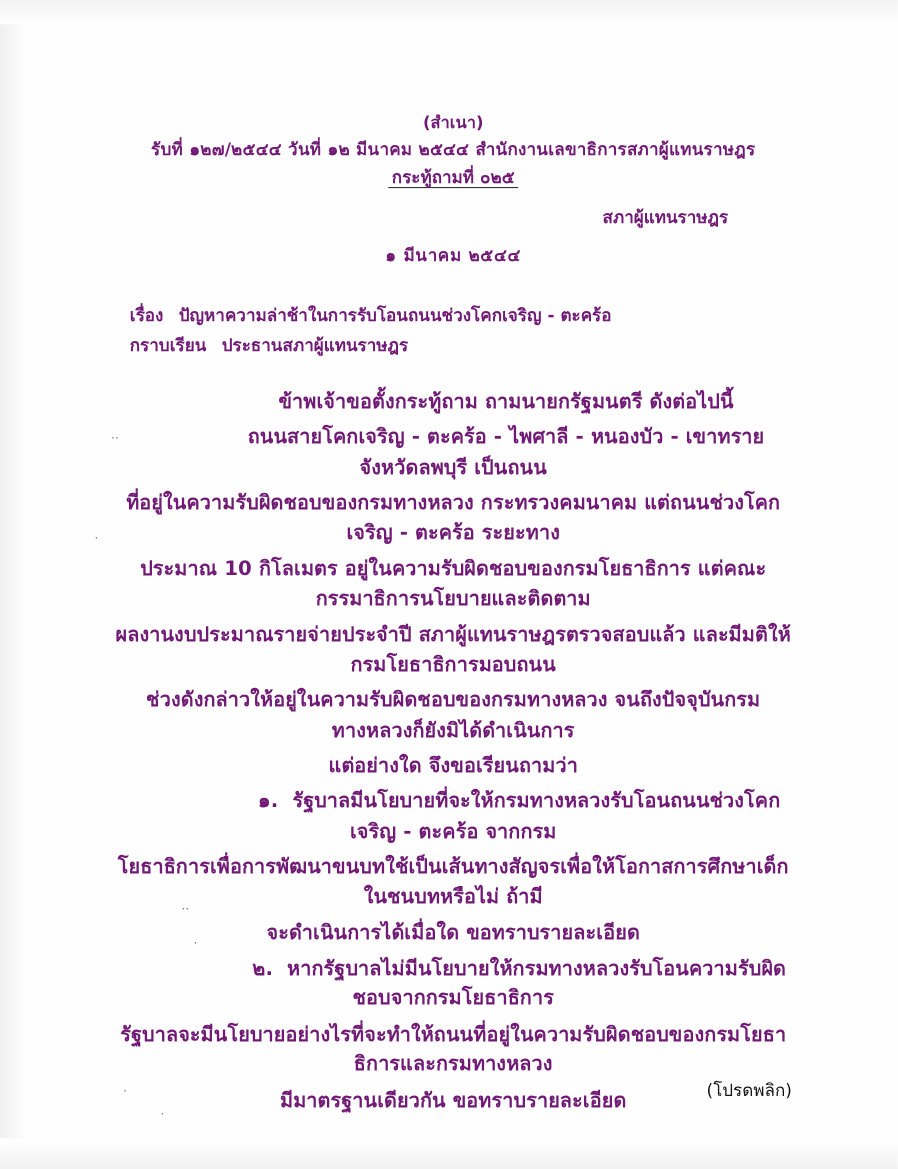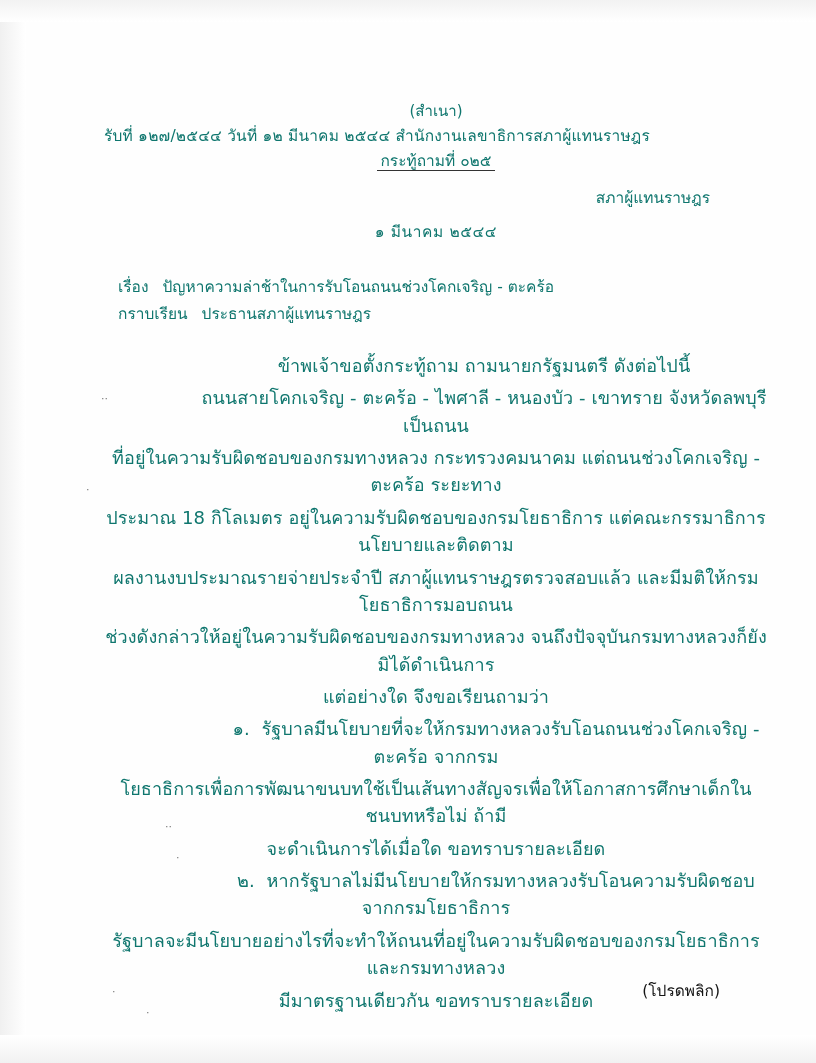--- a/index.html
+++ b/index.html
@@ -41,38 +41,39 @@
     height: 28px;
     background: linear-gradient(to top, #f1f1f1, #ffffff);
     pointer-events: none;
   }
   .doc {
     position: absolute;
     left: 0;
     top: 0;
     right: 0;
     bottom: 0;
-    padding: 104px 48px 40px 104px;
+    padding: 104px 96px 40px 104px;
     box-sizing: border-box;
     font-size: 15.5px;
     line-height: 1.0;
-    color: #0f766e;
+    color: #701a75;
+    font-weight: bold;
   }
   .line {
     white-space: pre-wrap;
     letter-spacing: 0.1px;
   }
 
   .copy-mark {
     text-align: center;
     font-size: 15px;
     margin-bottom: 10px;
   }
   .receipt-line {
-    text-align: left;
+    text-align: center;
     font-size: 15.5px;
     margin-bottom: 9px;
     letter-spacing: 0.2px;
   }
   .doc-number {
     text-align: center;
     font-size: 15.5px;
     margin-bottom: 2px;
   }
   .doc-number span {
@@ -169,21 +170,21 @@
       <div class="addressee-line">
         <span>กราบเรียน</span><span class="label-gap"></span><span>ประธานสภาผู้แทนราษฎร</span>
       </div>
     </div>
 
     <div class="body-block">
       <div class="para-group">
         <p class="line indent-1">ข้าพเจ้าขอตั้งกระทู้ถาม ถามนายกรัฐมนตรี ดังต่อไปนี้</p>
         <p class="line indent-1">ถนนสายโคกเจริญ - ตะคร้อ - ไพศาลี - หนองบัว - เขาทราย จังหวัดลพบุรี เป็นถนน</p>
         <p class="line flush">ที่อยู่ในความรับผิดชอบของกรมทางหลวง กระทรวงคมนาคม แต่ถนนช่วงโคกเจริญ - ตะคร้อ ระยะทาง</p>
-        <p class="line flush">ประมาณ 18 กิโลเมตร อยู่ในความรับผิดชอบของกรมโยธาธิการ แต่คณะกรรมาธิการนโยบายและติดตาม</p>
+        <p class="line flush">ประมาณ 10 กิโลเมตร อยู่ในความรับผิดชอบของกรมโยธาธิการ แต่คณะกรรมาธิการนโยบายและติดตาม</p>
         <p class="line flush">ผลงานงบประมาณรายจ่ายประจำปี สภาผู้แทนราษฎรตรวจสอบแล้ว และมีมติให้กรมโยธาธิการมอบถนน</p>
         <p class="line flush">ช่วงดังกล่าวให้อยู่ในความรับผิดชอบของกรมทางหลวง จนถึงปัจจุบันกรมทางหลวงก็ยังมิได้ดำเนินการ</p>
         <p class="line flush">แต่อย่างใด จึงขอเรียนถามว่า</p>
       </div>
 
       <div class="para-group">
         <p class="line indent-item">๑.  รัฐบาลมีนโยบายที่จะให้กรมทางหลวงรับโอนถนนช่วงโคกเจริญ - ตะคร้อ จากกรม</p>
         <p class="line flush">โยธาธิการเพื่อการพัฒนาขนบทใช้เป็นเส้นทางสัญจรเพื่อให้โอกาสการศึกษาเด็กในชนบทหรือไม่ ถ้ามี</p>
         <p class="line flush">จะดำเนินการได้เมื่อใด ขอทราบรายละเอียด</p>
       </div>

